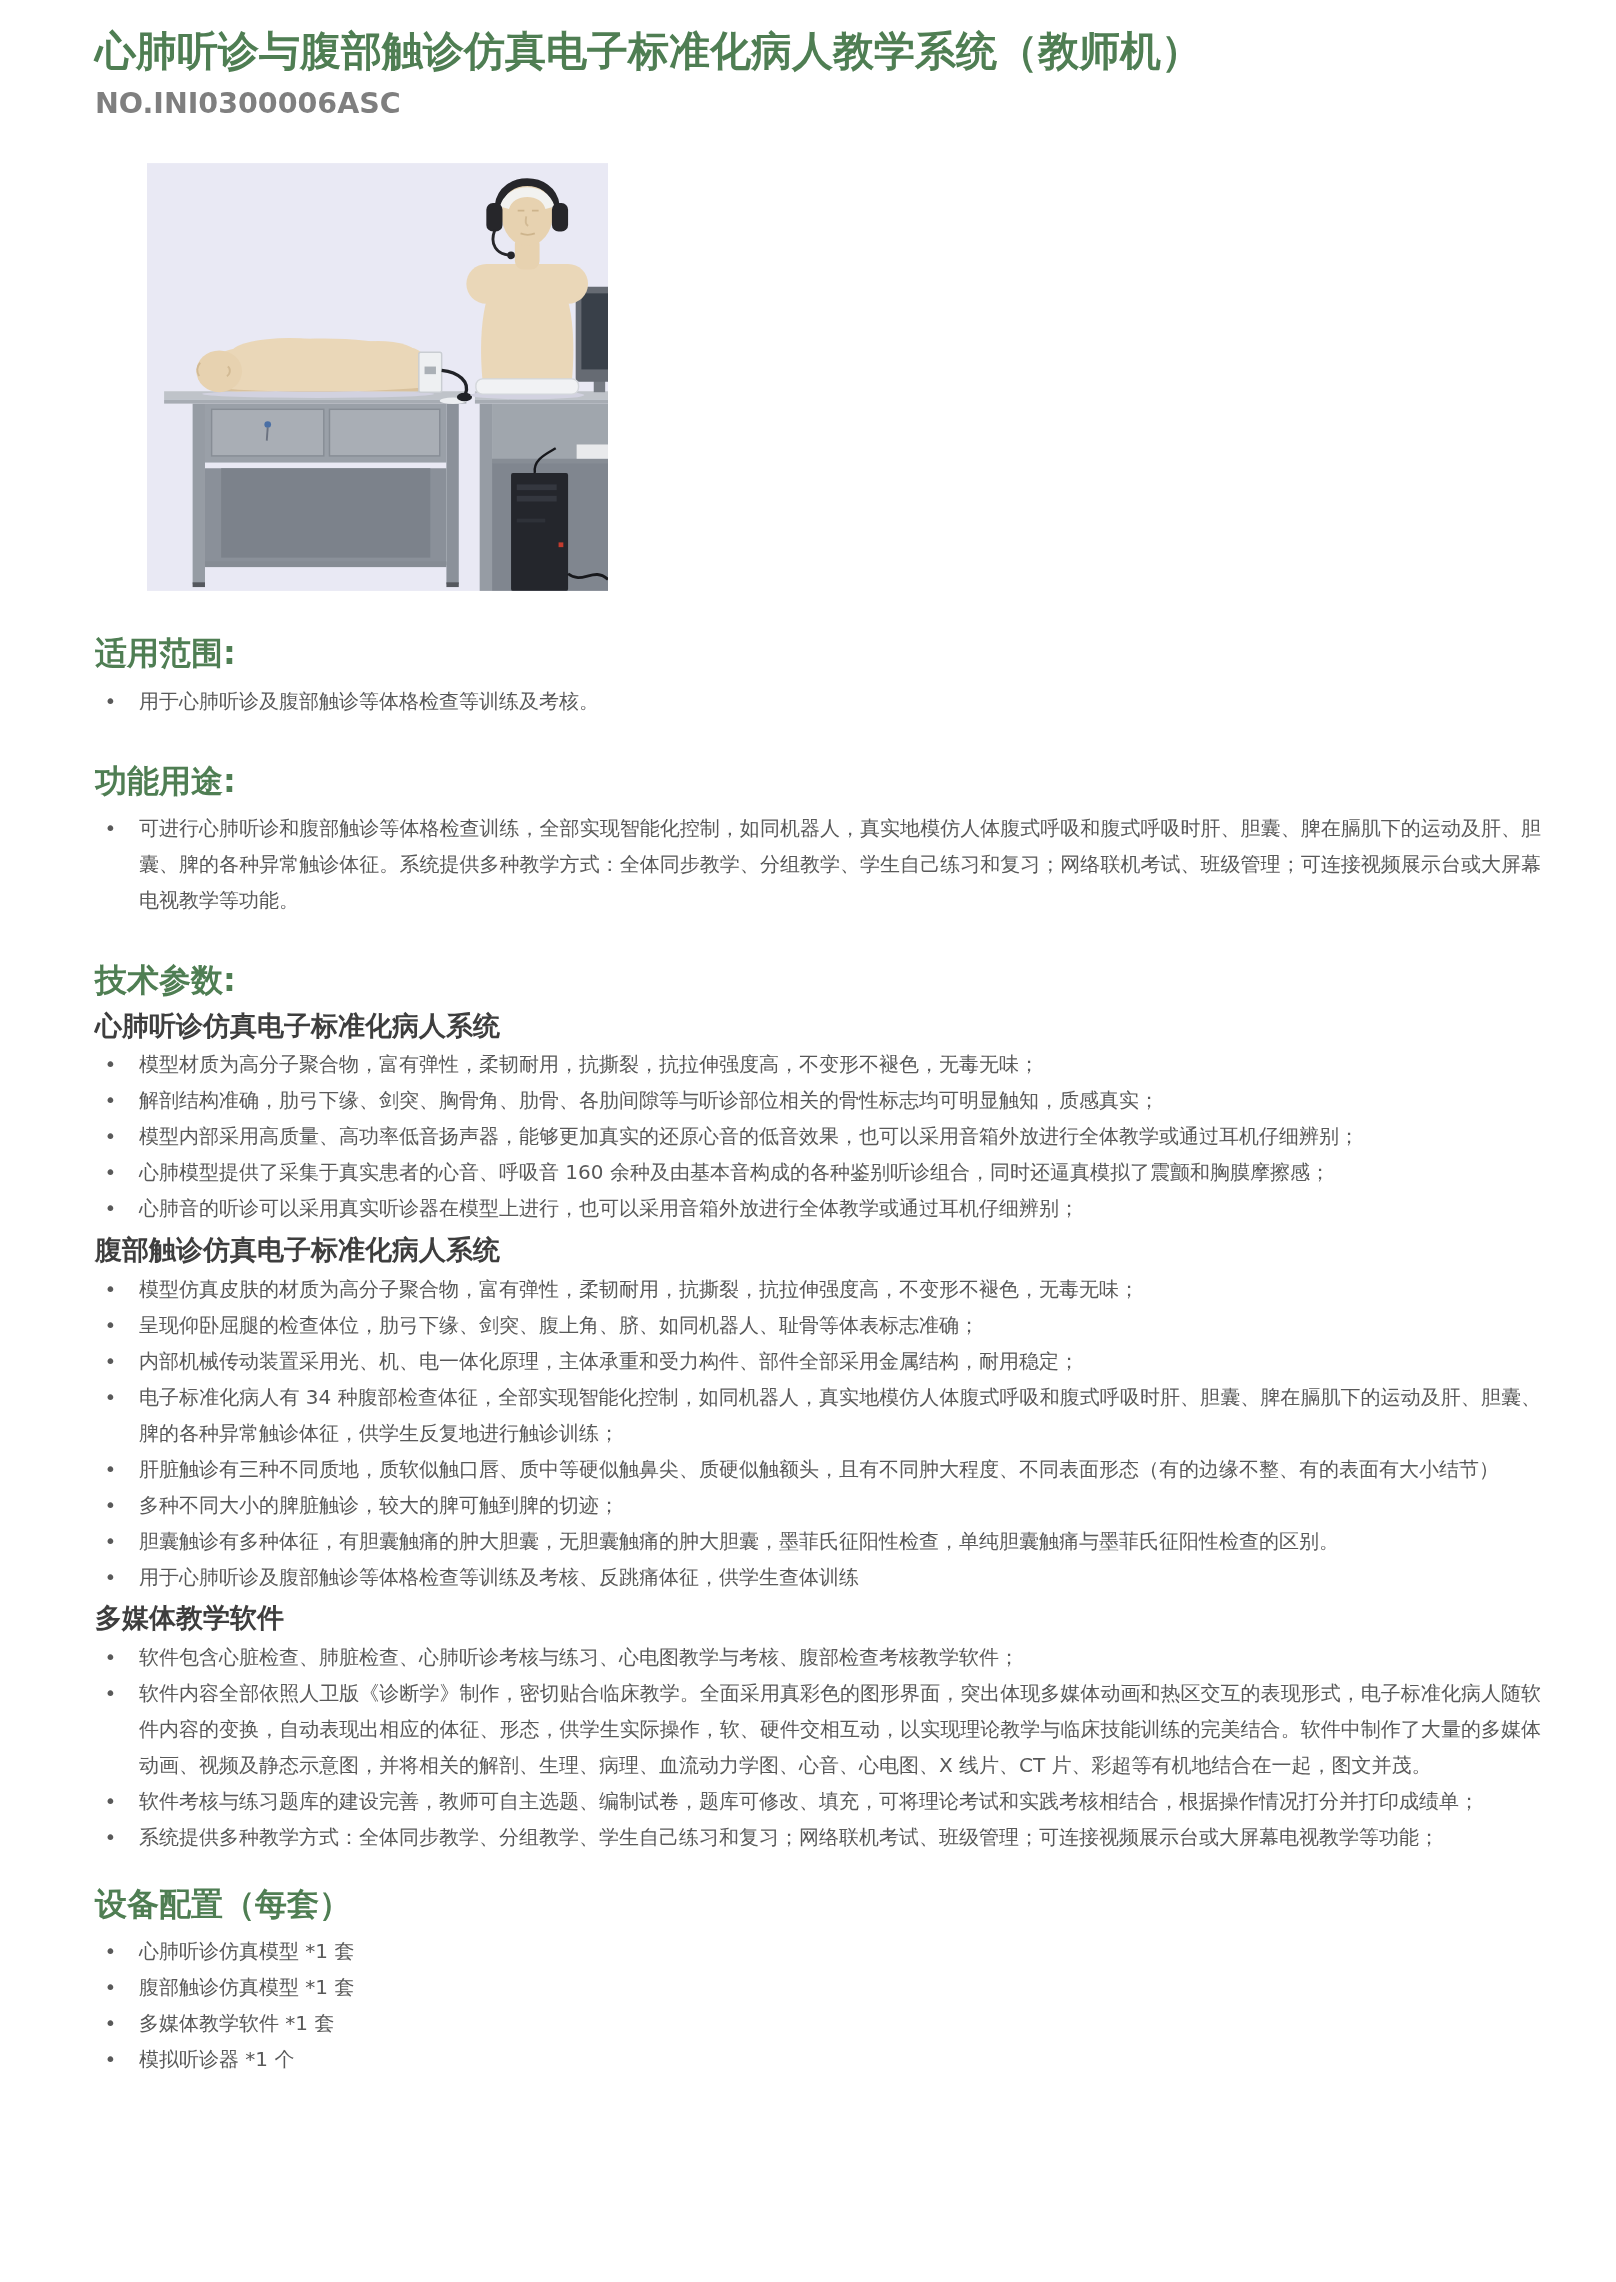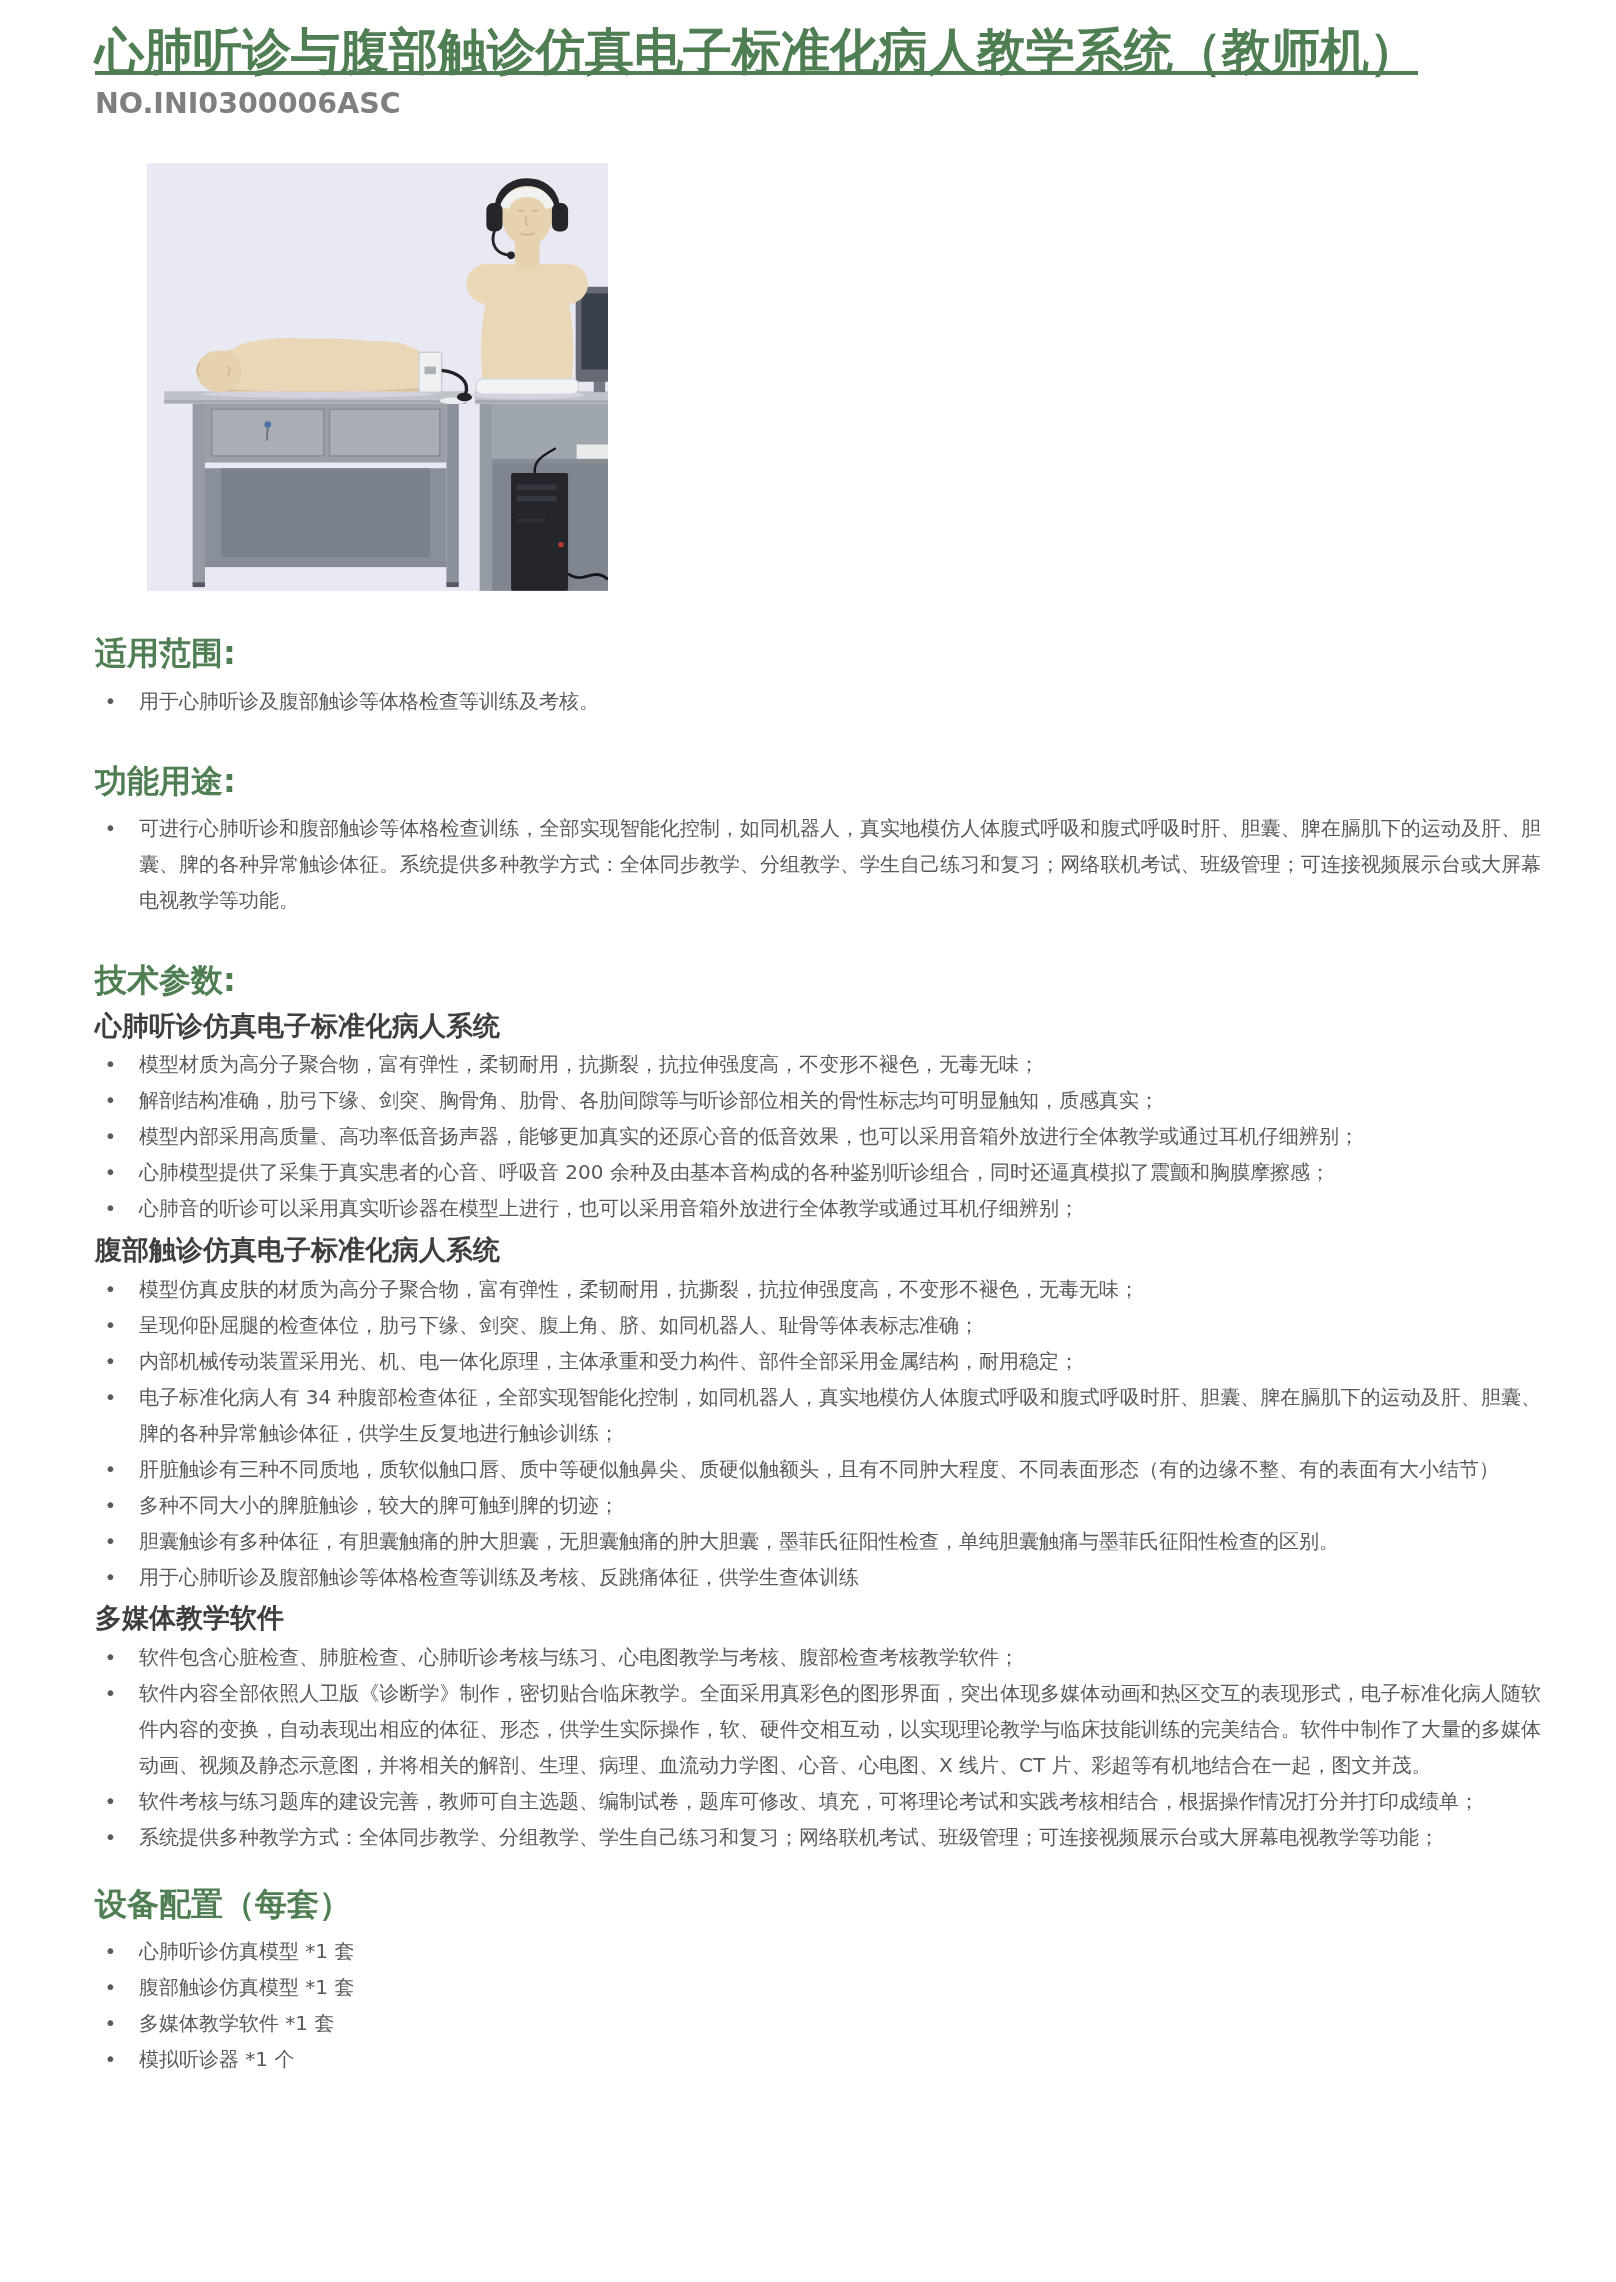--- a/index.html
+++ b/index.html
@@ -1,21 +1,21 @@
 <!DOCTYPE html>
 <html style="--heading-green: #4f7e53; --body-text: #595959; --subheading-text: #3e3e3e; --product-number-gray: #7f7f7f; --photo-background: #e9e9f4; --skin-tone: #ead7b8; --desk-gray: #9aa0a8;font-size:15px"><head>
 <meta charset="utf-8">
 <style>
   html,body{margin:0;padding:0;background:#ffffff;}
   body{width:1617px;height:2283px;overflow:hidden;
        font-family:"DejaVu Sans","Liberation Sans",sans-serif;}
   .page{box-sizing:border-box;width:1617px;height:2283px;padding:23px 76px 0 95px;}
 
-  .title{margin:0;font-size:49px;line-height:57px;font-weight:bold;
-         color:var(--heading-green,#4f7e53);letter-spacing:0;text-decoration:underline;}
+  .title{margin:0;font-size:41px;line-height:57px;font-weight:bold;
+         color:var(--heading-green,#4f7e53);letter-spacing:0;}
   .product-no{margin-top:7px;font-size:28.5px;line-height:34px;font-weight:bold;
               color:var(--product-number-gray,#7f7f7f);}
 
   .photo{margin:42px 0 0 52px;width:461px;height:428px;}
   .photo svg{display:block;width:461px;height:428px;}
 
   .sec{margin-top:42px;}
   .sec.tight{}
   .sec.equip{margin-top:28.5px;}
   .sec-h{margin:0 0 9.5px 0;font-size:32px;line-height:40px;font-weight:bold;
@@ -136,21 +136,21 @@
   </section>
 
   <section class="sec tight">
     <h2 class="sec-h">技术参数:</h2>
 
     <h3 class="sub-h">心肺听诊仿真电子标准化病人系统</h3>
     <ul class="blist">
       <li>模型材质为高分子聚合物，富有弹性，柔韧耐用，抗撕裂，抗拉伸强度高，不变形不褪色，无毒无味；</li>
       <li>解剖结构准确，肋弓下缘、剑突、胸骨角、肋骨、各肋间隙等与听诊部位相关的骨性标志均可明显触知，质感真实；</li>
       <li>模型内部采用高质量、高功率低音扬声器，能够更加真实的还原心音的低音效果，也可以采用音箱外放进行全体教学或通过耳机仔细辨别；</li>
-      <li>心肺模型提供了采集于真实患者的心音、呼吸音 200 余种及由基本音构成的各种鉴别听诊组合，同时还逼真模拟了震颤和胸膜摩擦感；</li>
+      <li>心肺模型提供了采集于真实患者的心音、呼吸音 160 余种及由基本音构成的各种鉴别听诊组合，同时还逼真模拟了震颤和胸膜摩擦感；</li>
       <li>心肺音的听诊可以采用真实听诊器在模型上进行，也可以采用音箱外放进行全体教学或通过耳机仔细辨别；</li>
     </ul>
 
     <h3 class="sub-h">腹部触诊仿真电子标准化病人系统</h3>
     <ul class="blist">
       <li>模型仿真皮肤的材质为高分子聚合物，富有弹性，柔韧耐用，抗撕裂，抗拉伸强度高，不变形不褪色，无毒无味；</li>
       <li>呈现仰卧屈腿的检查体位，肋弓下缘、剑突、腹上角、脐、如同机器人、耻骨等体表标志准确；</li>
       <li>内部机械传动装置采用光、机、电一体化原理，主体承重和受力构件、部件全部采用金属结构，耐用稳定；</li>
       <li>电子标准化病人有 34 种腹部检查体征，全部实现智能化控制，如同机器人，真实地模仿人体腹式呼吸和腹式呼吸时肝、胆囊、脾在膈肌下的运动及肝、胆囊、脾的各种异常触诊体征，供学生反复地进行触诊训练；</li>
       <li>肝脏触诊有三种不同质地，质软似触口唇、质中等硬似触鼻尖、质硬似触额头，且有不同肿大程度、不同表面形态（有的边缘不整、有的表面有大小结节）</li>

